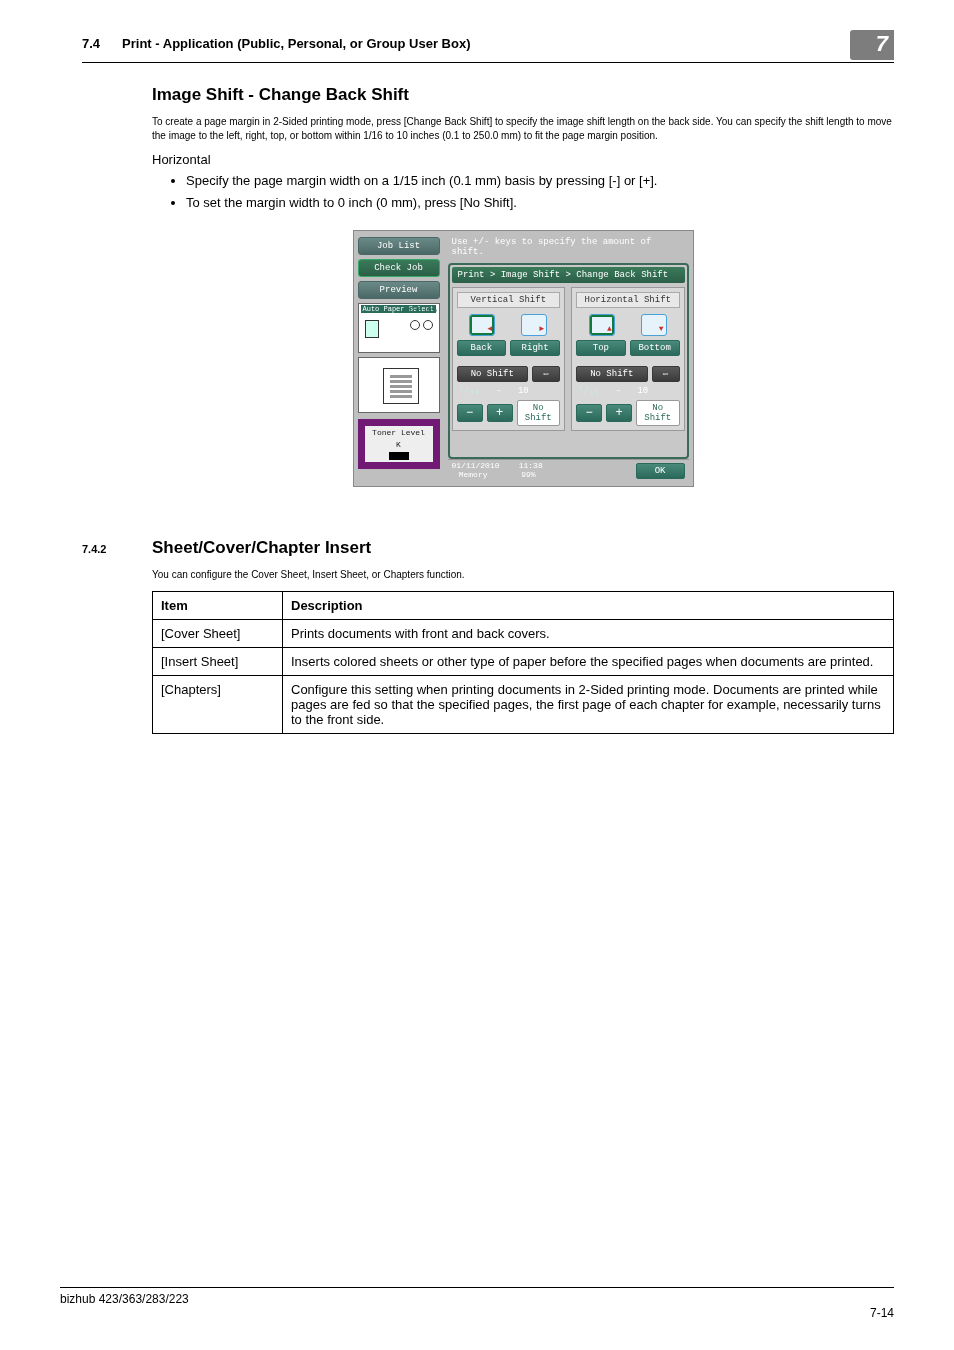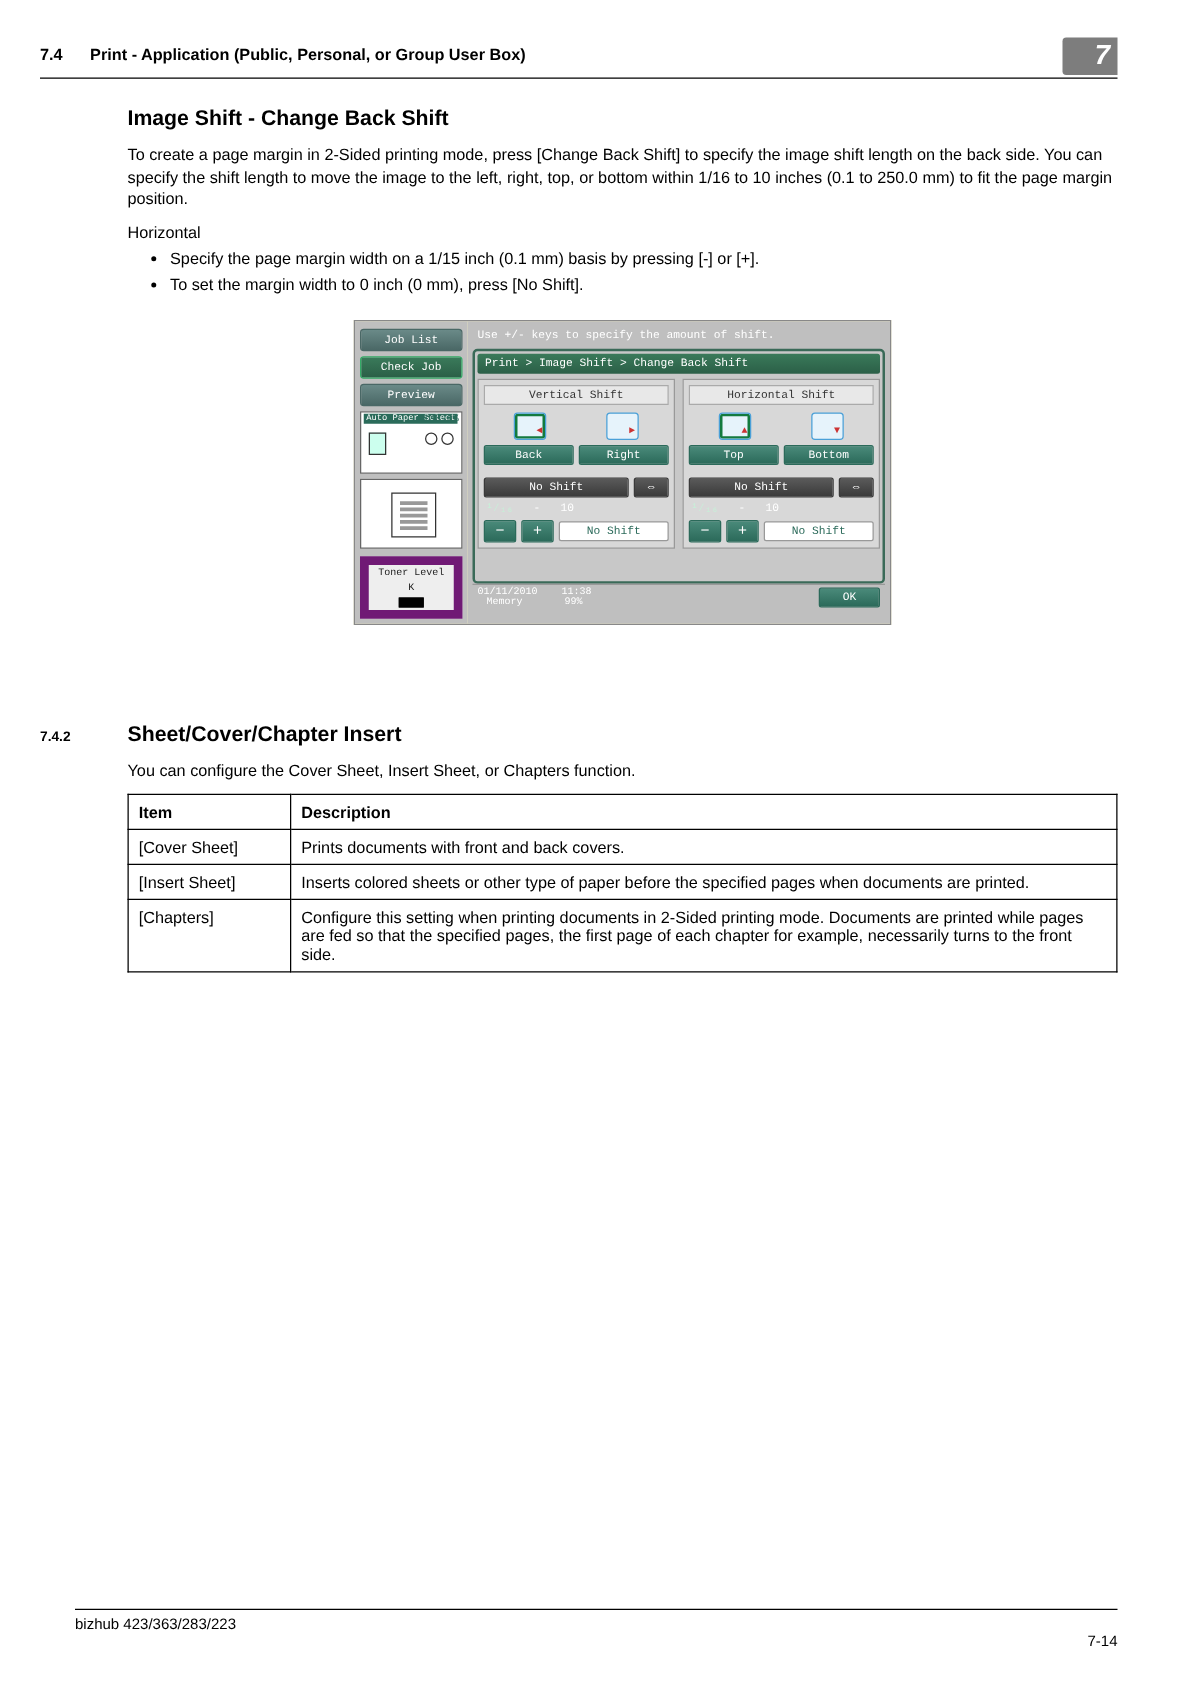--- a/index.html
+++ b/index.html
@@ -4,21 +4,21 @@
 <style>
   * { box-sizing: border-box; }
   body {
     margin: 0;
     font-family: Arial, Helvetica, sans-serif;
     background: #fff;
     color: #000;
     width: 954px;
   }
   .page {
-    padding: 36px 60px 40px 32px;
+    padding: 36px 60px 40px 82px;
     min-height: 1350px;
     position: relative;
   }
   .header-row {
     display: flex;
     align-items: flex-start;
     border-bottom: 1px solid #000;
     padding-bottom: 2px;
     margin-bottom: 22px;
   }
@@ -43,42 +43,42 @@
     line-height: 28px;
     margin-top: -6px;
   }
   .content-indent { margin-left: 70px; }
   h3.sec-title {
     font-size: 17px;
     font-weight: bold;
     margin: 0 0 10px 0;
   }
   .body-text {
-    font-size: 13px;
+    font-size: 10px;
     line-height: 1.35;
     margin: 0 0 10px 0;
   }
   .ref-label {
     font-size: 13px;
     margin: 8px 0 4px 0;
   }
   ul.bullets {
     margin: 0 0 18px 0;
     padding-left: 34px;
     font-size: 13px;
     line-height: 1.5;
   }
   ul.bullets li { margin-bottom: 2px; }
 
   
   .screenshot {
-    width: 430px;
-    margin: 6px auto 40px auto;
+    width: 341px;
+    margin: 6px auto 12px auto;
     border: 1px solid #888;
-    background: #fef9c3;
+    background: #15803d;
     font-family: "Courier New", monospace;
     font-size: 9px;
     position: relative;
   }
   .ss-body {
     display: flex;
   }
   .ss-sidebar {
     width: 90px;
     background: #bfbfbf;

